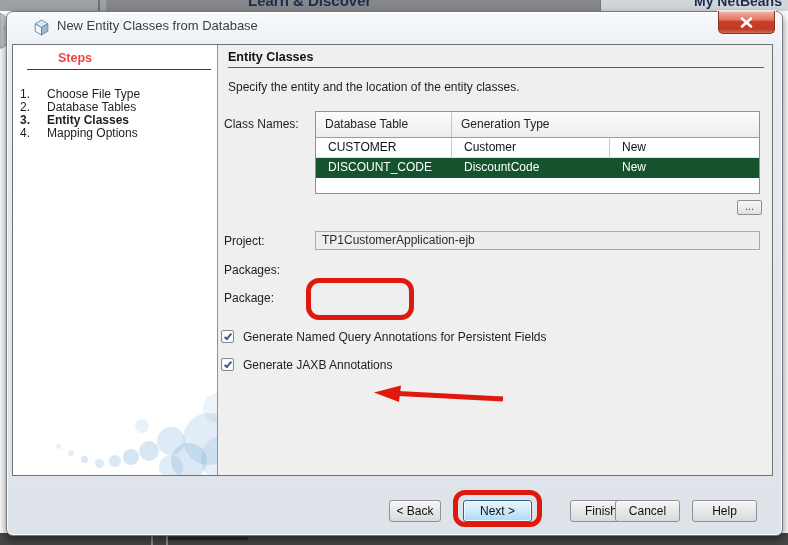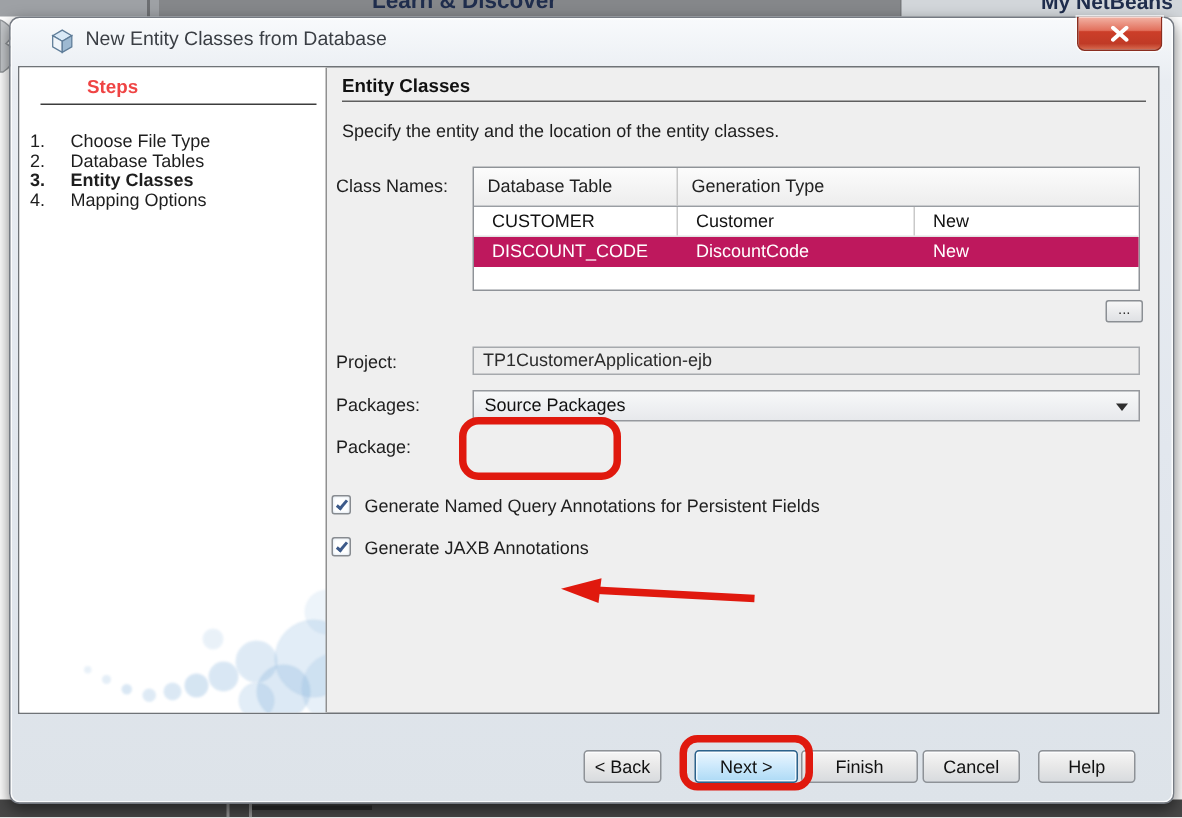--- a/index.html
+++ b/index.html
@@ -62,21 +62,21 @@
   .class-table { position:absolute; left:315px; top:111px; width:445px; height:83px; background:#fff; border:1px solid #8f9398; }
   .t-header { display:flex; height:26px; background:linear-gradient(#fcfcfc,#ededed); border-bottom:1px solid #9a9ea3; }
   .t-header .hcell { padding-left:9px; line-height:25px; font-size:12px; color:#222; }
   .hcell, .bcell { overflow:hidden; white-space:nowrap; }
   .c1{width:136px} .c2{width:158px} .c3{width:149px}
   .t-header .c1, .t-header .c2 { border-right:1px solid #c6c6c6; }
   .t-row { display:flex; height:20px; }
   .t-row .bcell { padding-left:12px; line-height:19px; font-size:12px; }
   .t-row.plain { background:#fff; color:#111; border-bottom:1px solid #e2e2e2; }
   .t-row.plain .c1, .t-row.plain .c2 { border-right:1px solid #c9c9c9; }
-  .t-row.selected { background:#be185d; color:#ffffff; }
+  .t-row.selected { background:#14532d; color:#ffffff; }
 
   .more-btn { position:absolute; left:737px; top:200px; width:25px; height:15px;
     border:1px solid #8b8f94; border-radius:2px; background:linear-gradient(#f7f7f7,#dfe1e4);
     font-size:10px; line-height:11px; text-align:center; color:#333; cursor:pointer; }
 
   
   .text-field { position:absolute; left:315px; width:445px; height:19px; background:#ededed; border:1px solid #a6a9ad;
     font-size:12px; line-height:17px; padding-left:6px; color:#2c2c2c; overflow:hidden; white-space:nowrap; }
   .combo { position:absolute; left:315px; width:445px; height:21px; border:1px solid #96999e; font-size:12px;
     line-height:19px; padding-left:7px; color:#111; cursor:pointer; overflow:hidden; white-space:nowrap; }
@@ -93,21 +93,21 @@
   .cb-check { position:absolute; left:4px; top:1px; width:4px; height:8px; border:solid #3c5a8a; border-width:0 2px 2px 0; transform:rotate(40deg); }
   .cb-label { position:absolute; left:22px; top:0px; font-size:12px; white-space:nowrap; color:#1e1e1e; }
   .r1{top:330px} .r2{top:358px} .r3{top:387px}
 
   
   .btn { position:absolute; top:500px; height:22px; border:1px solid #8e9297; border-radius:3px;
     background:linear-gradient(#f6f6f6,#e9e9e9 45%,#d8dbde); font-size:12px; color:#111;
     display:flex; align-items:center; justify-content:center; cursor:pointer;
     box-shadow:inset 0 1px 0 rgba(255,255,255,.8); }
   .btn-back{left:389px;width:52px} .btn-next{left:463px;width:69px}
-  .btn-finish{left:534px;width:78px} .btn-cancel{left:615px;width:65px} .btn-help{left:692px;width:65px}
+  .btn-finish{left:570px;width:62px} .btn-cancel{left:615px;width:65px} .btn-help{left:692px;width:65px}
   .btn-next { border:1px solid #2c628b; background:linear-gradient(#ebf6fd,#cfeafc 45%,#addaf5);
     box-shadow:inset 0 0 0 1px rgba(255,255,255,.75); }
 
   
   .anno { position:absolute; border:5px solid #e0190e; border-radius:13px; pointer-events:none; }
   .anno-package { left:306px; top:278px; width:108px; height:42px; }
   .anno-next { left:453px; top:490px; width:89px; height:37px; border-radius:12px; }
   .anno-arrow { position:absolute; left:366px; top:384px; pointer-events:none; }
 </style>
 </head>
@@ -205,24 +205,20 @@
   </div>
 
   <div class="more-btn">...</div>
 
   <div class="field-label" style="top:234px">Project:</div>
   <div class="text-field" style="top:231px">
     <span>TP1CustomerApplication-ejb</span>
   </div>
 
   <div class="field-label" style="top:263px">Packages:</div>
-  <div class="combo button-like" style="top:260px">
-    <span>Source Packages</span>
-    <span class="combo-arrow"></span>
-  </div>
 
   <div class="field-label" style="top:291px">Package:</div>
 
   <div class="cb-row r1" style="width:360px">
     <span class="cb-box">
         <span class="cb-check"></span>
       </span>
     <span class="cb-label">Generate Named Query Annotations for Persistent Fields</span>
   </div>
   <div class="cb-row r2" style="width:220px">

